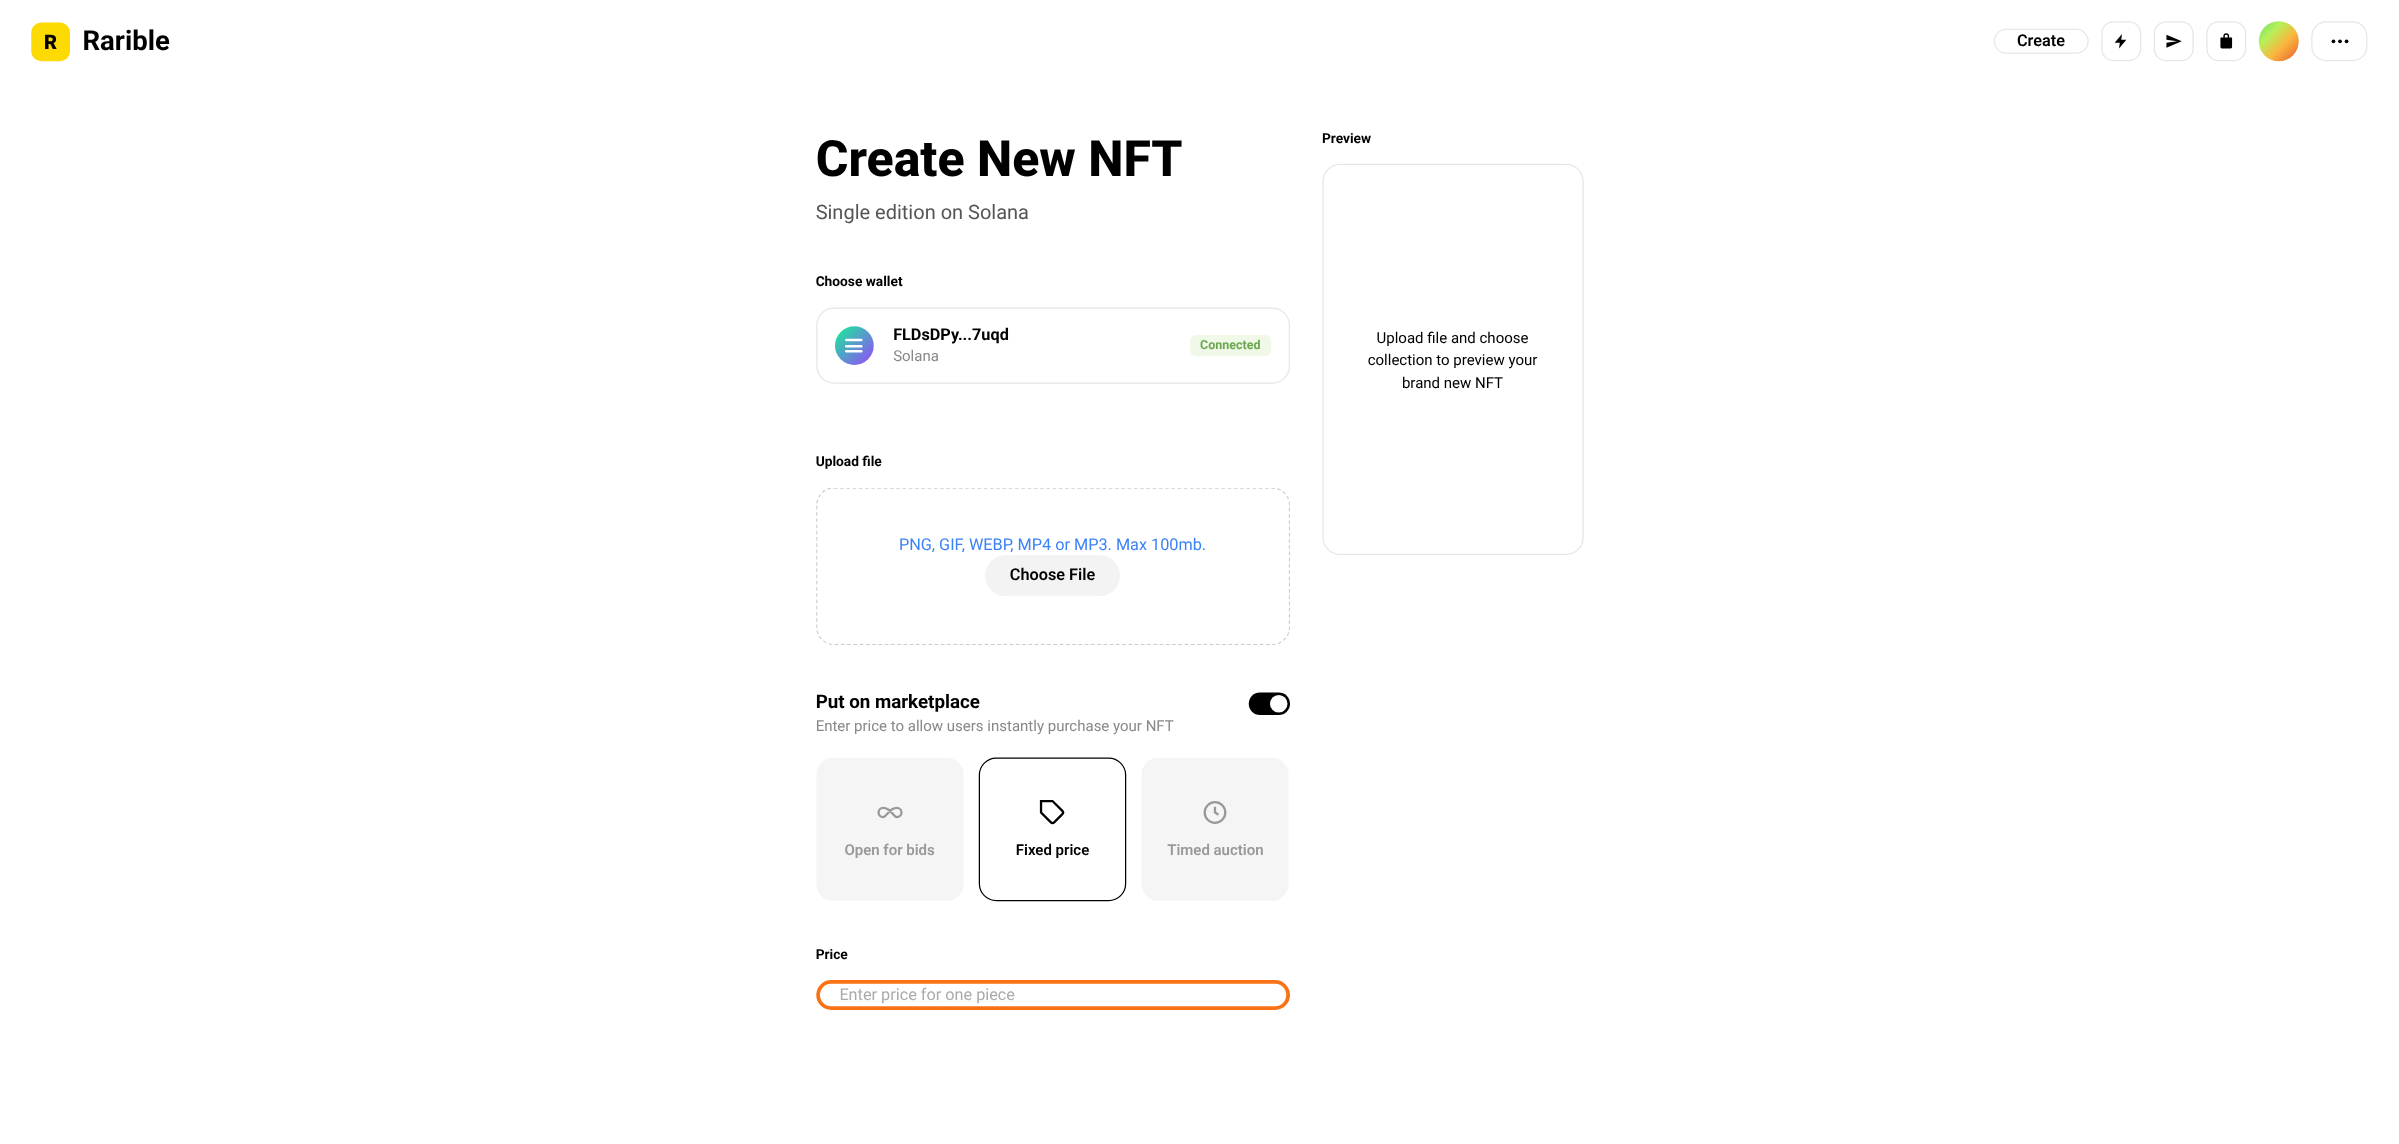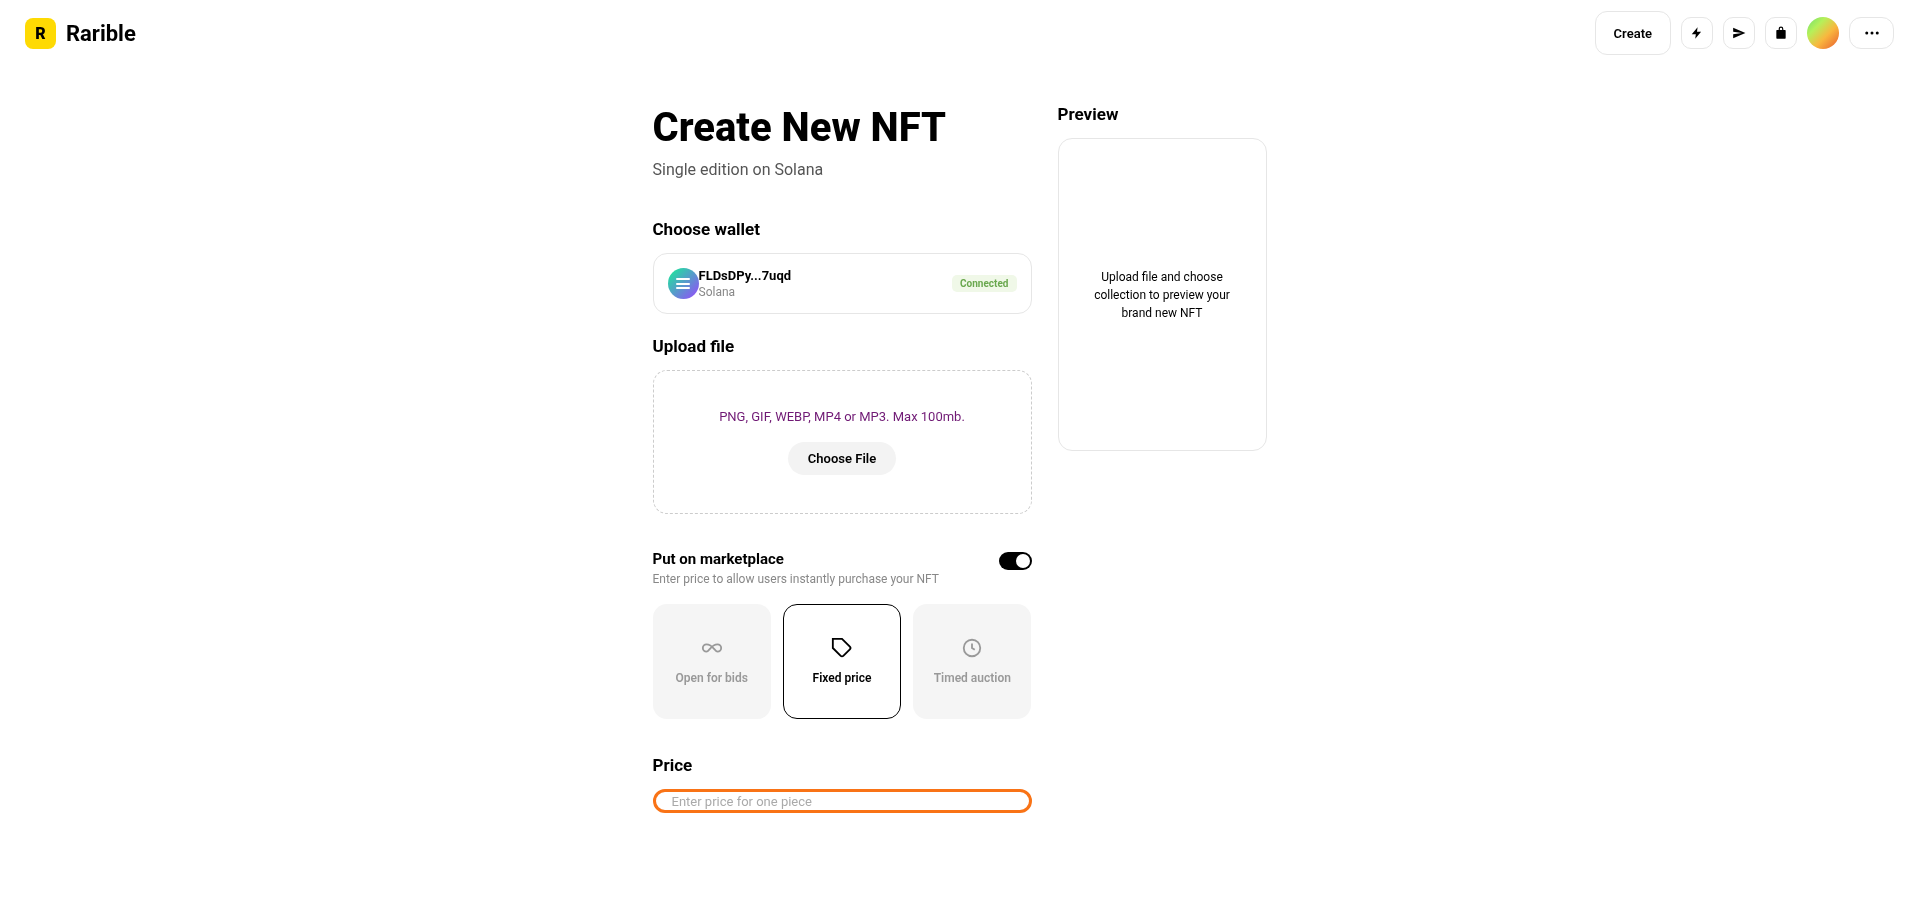--- a/index.html
+++ b/index.html
@@ -81,21 +81,21 @@
   color: #666;
   font-weight: 500;
 }
 .header-right {
   margin-left: auto;
   display: flex;
   align-items: center;
   gap: 10px;
 }
 .create-btn {
-  height: 44px;
+  height: 20px;
   padding: 0 18px;
   border: 1px solid #e6e6e6;
   border-radius: 12px;
   background: #fff;
   font-size: 13px;
   font-weight: 600;
   display: flex;
   align-items: center;
   cursor: pointer;
 }
@@ -159,32 +159,32 @@
   font-weight: 800;
   line-height: 1.2;
   margin-bottom: 8px;
 }
 .subtitle {
   font-size: 16px;
   color: #555;
   margin-bottom: 40px;
 }
 .section-label {
-  font-size: 17px;
+  font-size: 11px;
   font-weight: 700;
   margin-bottom: 14px;
 }
 .wallet-card {
   border: 1px solid #e6e6e6;
   border-radius: 14px;
   padding: 14px 14px;
   display: flex;
   align-items: center;
-  gap: 0;
-  margin-bottom: 22px;
+  gap: 16px;
+  margin-bottom: 56px;
   cursor: pointer;
 }
 .wallet-icon {
   width: 31px;
   height: 31px;
   border-radius: 50%;
   background: linear-gradient(135deg, #14F195, #9945FF);
   display: flex;
   align-items: center;
   justify-content: center;
@@ -223,22 +223,21 @@
 }
 .upload-box {
   border: 1px dashed #ccc;
   border-radius: 14px;
   padding: 38px 20px;
   text-align: center;
   margin-bottom: 36px;
 }
 .upload-hint {
   font-size: 13px;
-  color: #701a75;
-  margin-bottom: 18px;
+  color: #3b82f6;
 }
 .choose-file-btn {
   background: #f3f3f3;
   border: none;
   padding: 9px 20px;
   border-radius: 20px;
   font-size: 13px;
   font-weight: 600;
   cursor: pointer;
 }

